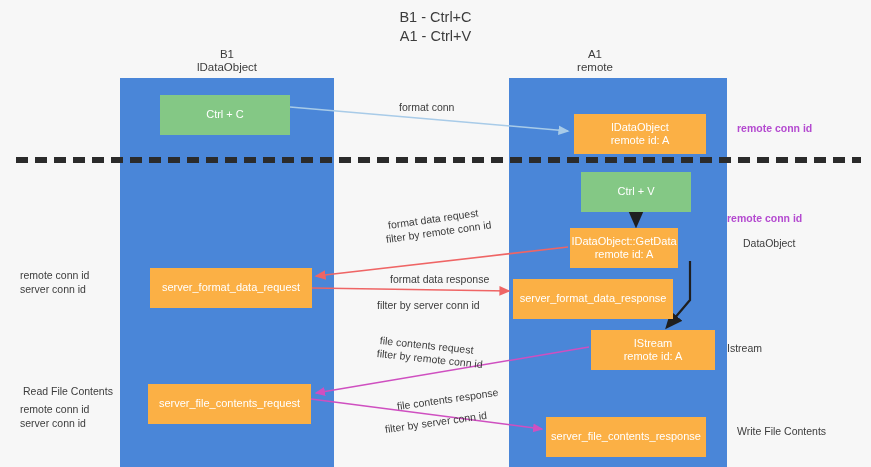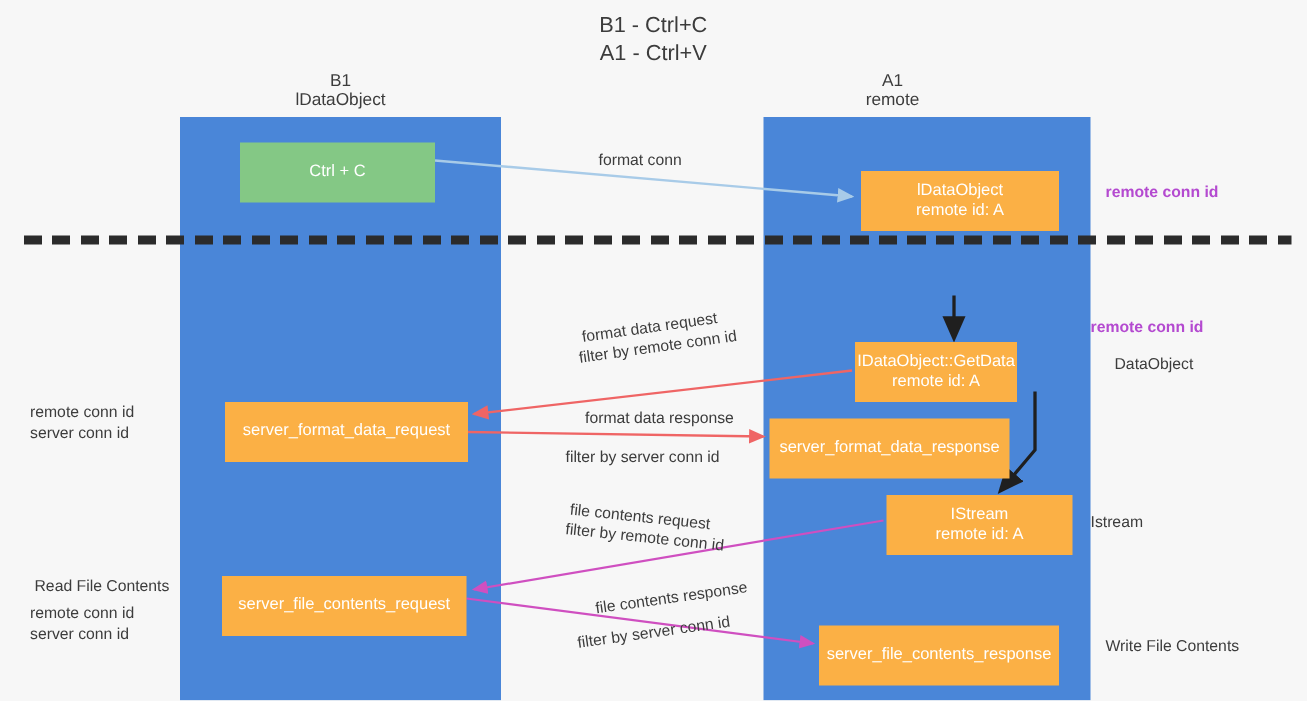--- a/index.html
+++ b/index.html
@@ -165,20 +165,21 @@
     <line x1="589" y1="347" x2="316" y2="393" stroke="#cf4fc0" stroke-width="1.5" marker-end="url(#ah-pink)"></line>
 
     <line x1="311" y1="399" x2="542" y2="429" stroke="#cf4fc0" stroke-width="1.5" marker-end="url(#ah-pink)"></line>
   </svg>
 
   <div id="divider"></div>
 
   <div id="n-ctrlc" class="node green">Ctrl + C</div>
   <div id="n-idataobj" class="node orange">lDataObject
 remote id: A</div>
+  <div id="n-ctrlv" class="node green">Ctrl + V</div>
   <div id="n-getdata" class="node orange">IDataObject::GetData
 remote id: A</div>
   <div id="n-sfdreq" class="node orange">server_format_data_request</div>
   <div id="n-sfdresp" class="node orange">server_format_data_response</div>
   <div id="n-istream" class="node orange">IStream
 remote id: A</div>
   <div id="n-sfcresp" class="node orange">server_file_contents_response</div>
   <div id="n-sfcreq" class="node orange">server_file_contents_request</div>
 
   <div id="lbl-format-list" class="lbl">format conn</div>

